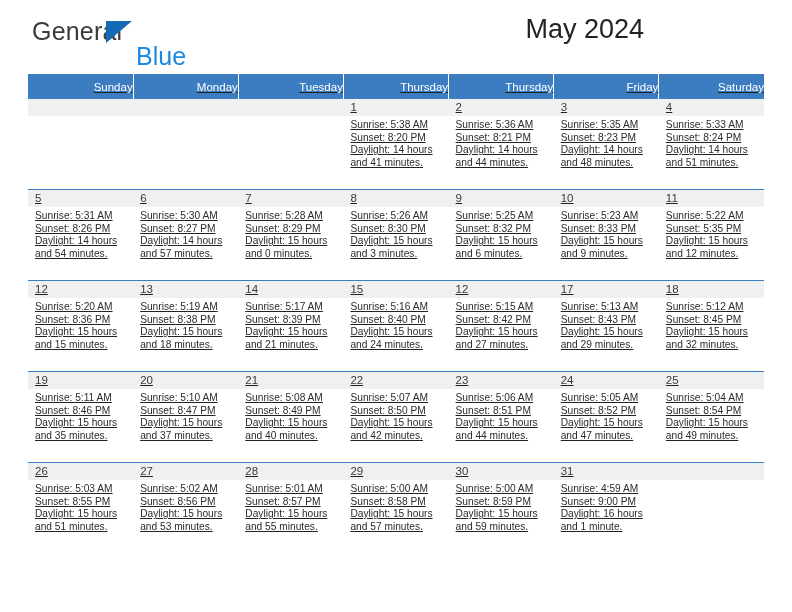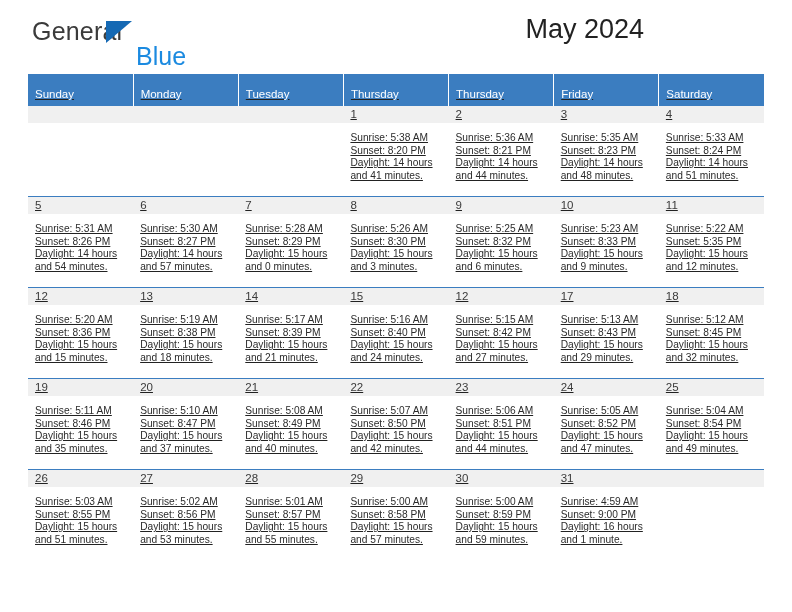--- a/index.html
+++ b/index.html
@@ -86,22 +86,22 @@
   .calendar {
     width: 736px;
     border-collapse: collapse;
     table-layout: fixed;
   }
   .calendar th {
     background: #3b7dc0;
     color: #ffffff;
     font-weight: normal;
     font-size: 11.5px;
-    text-align: left;
-    padding: 12px 0 5px 7px;
+    text-align: right;
+    padding: 5px 0 5px 7px;
     height: 15px;
     border-right: 1px solid #ffffff;
     margin-top: 41px;
   }
   .calendar th:last-child { border-right: none; }
 
   .calendar td {
     vertical-align: top;
     padding: 0;
     width: 105.1px;
@@ -118,21 +118,21 @@
   .datestrip {
     background: #f0f0f0;
     height: 17px;
     line-height: 17px;
     padding-left: 7px;
     font-size: 11.5px;
     color: #3a3a3a;
   }
   .daycell.empty .datestrip { color: transparent; }
   .info {
-    padding: 9px 6px 0 7px;
+    padding: 3px 6px 0 7px;
     font-size: 10.2px;
     line-height: 12.6px;
     color: #2b2b2b;
   }
   .info div { white-space: nowrap; }
 </style>
 </head>
 <body>
 
 <div class="page">

